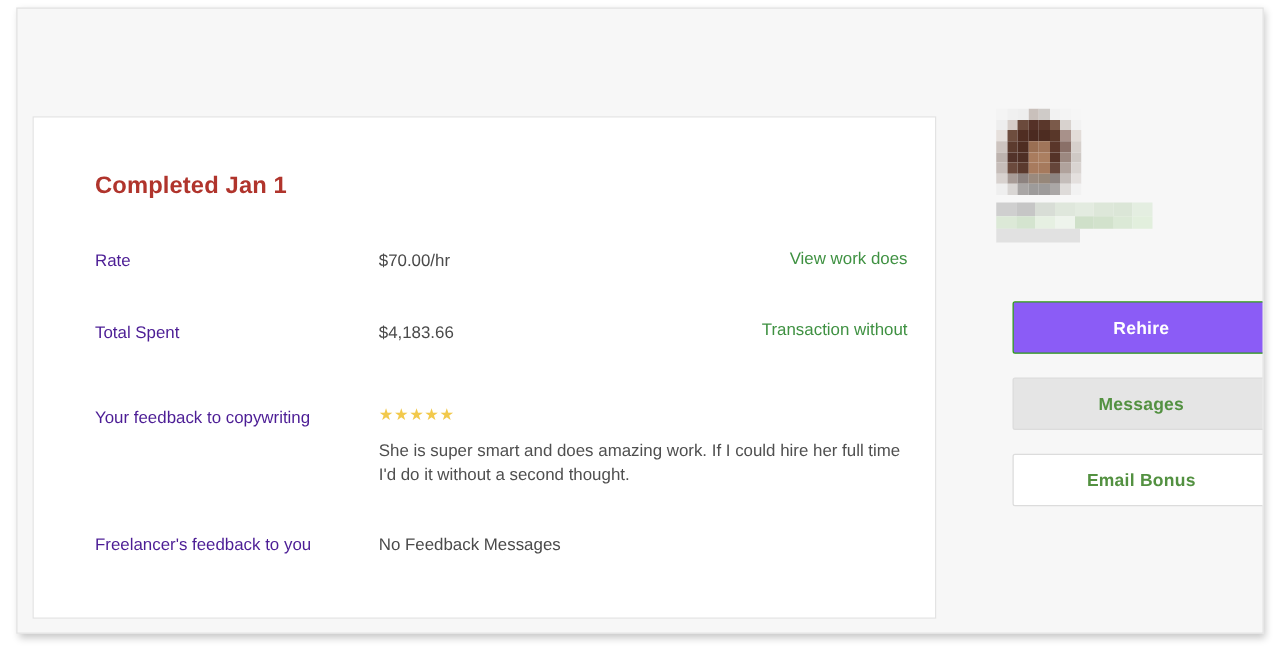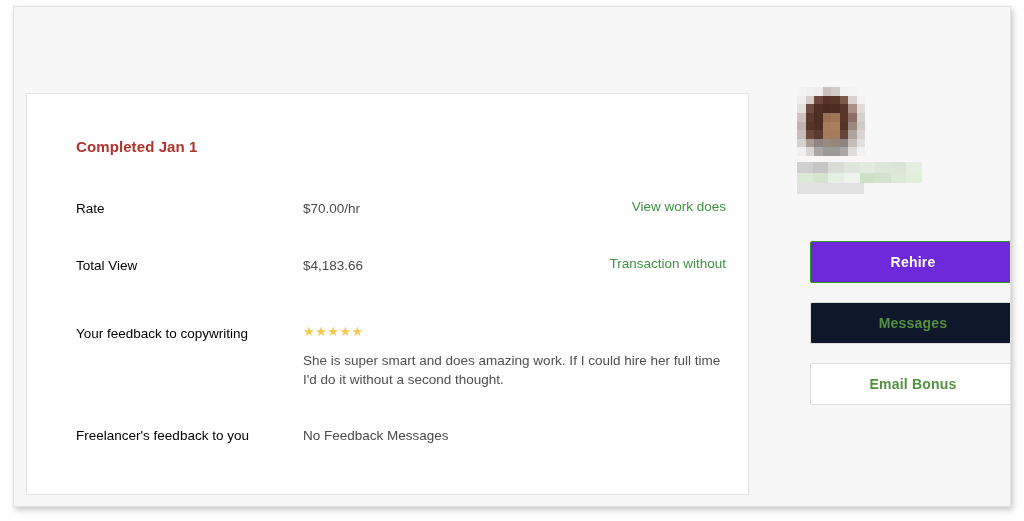--- a/index.html
+++ b/index.html
@@ -52,21 +52,21 @@
     height: 402px;
     background: #ffffff;
     border: 1px solid #e3e3e3;
     box-sizing: border-box;
   }
 
   .status-heading {
     position: absolute;
     left: 49px;
     top: 44px;
-    font-size: 15px;
+    font-size: 19px;
     font-weight: 700;
     color: #b0342c;
     letter-spacing: 0.1px;
     white-space: nowrap;
   }
 
   
   .detail-row {
     position: absolute;
     left: 49px;
@@ -76,21 +76,21 @@
   .row-total       { top: 162px; }
   .row-yourfb      { top: 230px; }
   .row-theirfb     { top: 332px; }
 
   .row-label {
     position: absolute;
     left: 0;
     top: 0;
     width: 200px;
     font-size: 13.5px;
-    color: #000000;
+    color: #4c1d95;
     line-height: 19px;
   }
   .row-value {
     position: absolute;
     left: 227px;
     top: 0;
     width: 330px;
     font-size: 13.5px;
     color: #4a4a4a;
     line-height: 19px;
@@ -182,27 +182,27 @@
     font-weight: 700;
     letter-spacing: 0.2px;
     text-align: center;
     line-height: 40px;
     cursor: pointer;
     border-radius: 2px;
     user-select: none;
   }
   .btn-rehire {
     top: 154px;
-    background: #6d28d9;
+    background: #8b5cf6;
     border: 1px solid #2d9c16;
     color: #ffffff;
   }
   .btn-messages {
     top: 215px;
-    background: #0f172a;
+    background: #e5e5e5;
     border: 1px solid #dcdcdc;
     color: #539141;
   }
   .btn-bonus {
     top: 276px;
     background: #ffffff;
     border: 1px solid #dcdcdc;
     color: #539141;
   }
 </style>
@@ -216,21 +216,21 @@
 
     <div class="status-heading" id="statusHeading">Completed Jan 1</div>
 
     <div class="detail-row row-rate">
       <div class="row-label">Rate</div>
       <div class="row-value">$70.00/hr</div>
       <a class="row-link">View work does</a>
     </div>
 
     <div class="detail-row row-total">
-      <div class="row-label">Total View</div>
+      <div class="row-label">Total Spent</div>
       <div class="row-value">$4,183.66</div>
       <a class="row-link">Transaction without</a>
     </div>
 
     <div class="detail-row row-yourfb">
       <div class="row-label">Your feedback to copywriting</div>
       <div class="stars">★★★★★</div>
       <div class="feedback-text">She is super smart and does amazing work. If I could hire her full time I'd do it without a second thought.</div>
     </div>
 

